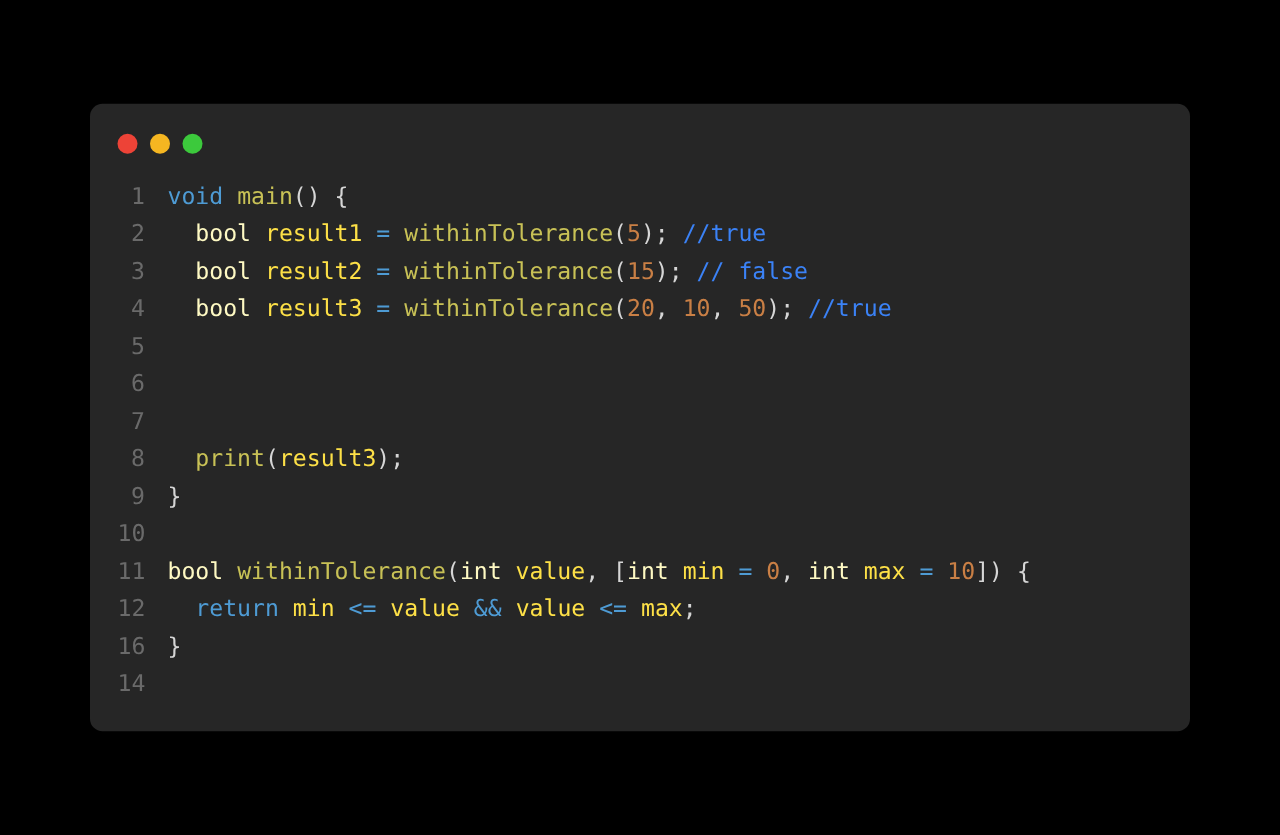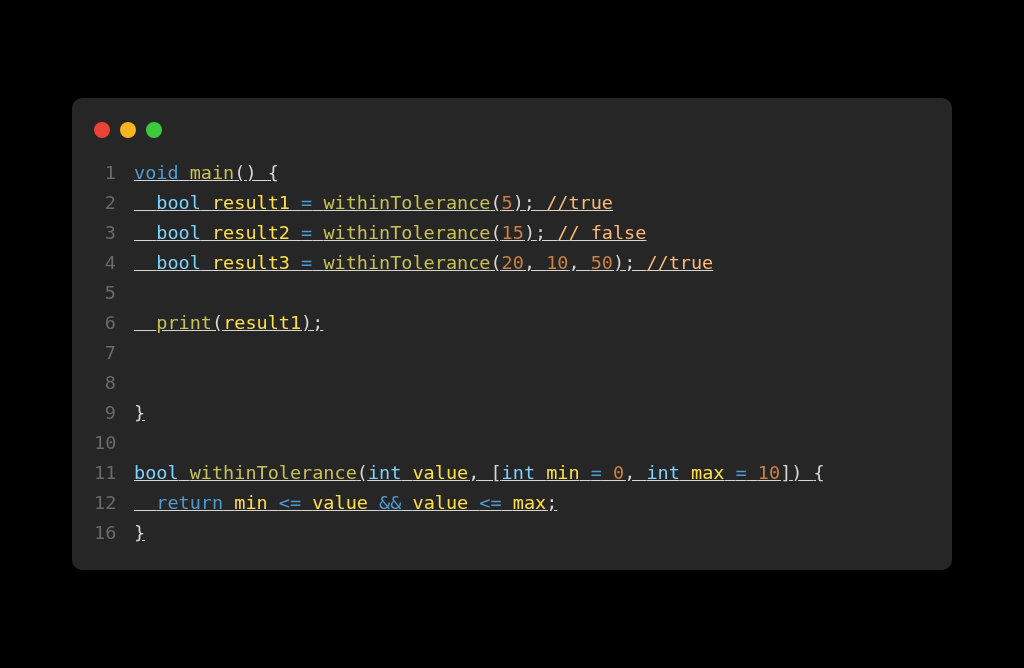--- a/index.html
+++ b/index.html
@@ -42,48 +42,49 @@
       white-space: pre;
     }
     .gutter {
       width: 40px;
       text-align: right;
       color: #6a6a6a;
       padding-right: 18px;
       user-select: none;
       flex-shrink: 0;
     }
-    .code-content { color: #d6d6d6; text-decoration: underline; }
+    .code-content { color: #d6d6d6; }
     .tok-keyword { color: #4e9bd4; }
-    .tok-type { color: #7dd3fc; }
+    .tok-type { color: #fef9c3; }
     .tok-func { color: #c8c156; }
     .tok-ident { color: #fde047; }
     .tok-num { color: #c97f45; }
     .tok-punct { color: #d6d6d6; }
     .tok-brace { color: #d6d6d6; }
-    .tok-comment { color: #fdba74; }
+    .tok-comment { color: #3b82f6; }
     .tok-op { color: #4e9bd4; }
   </style>
 </head>
 <body>
 
 <div class="editor-window">
   <div class="titlebar">
     <div class="traffic-light tl-red"></div>
     <div class="traffic-light tl-yellow"></div>
     <div class="traffic-light tl-green"></div>
   </div>
   <div class="code-area" id="code-area">
       <div class="code-line"><span class="gutter">1</span><span class="code-content"><span class="tok-keyword">void</span><span class="tok-punct"> </span><span class="tok-func">main</span><span class="tok-punct">() </span><span class="tok-brace">{</span></span></div>
       <div class="code-line"><span class="gutter">2</span><span class="code-content"><span class="tok-punct">  </span><span class="tok-type">bool</span><span class="tok-punct"> </span><span class="tok-ident">result1</span><span class="tok-punct"> </span><span class="tok-op">=</span><span class="tok-punct"> </span><span class="tok-func">withinTolerance</span><span class="tok-punct">(</span><span class="tok-num">5</span><span class="tok-punct">); </span><span class="tok-comment">//true</span></span></div>
       <div class="code-line"><span class="gutter">3</span><span class="code-content"><span class="tok-punct">  </span><span class="tok-type">bool</span><span class="tok-punct"> </span><span class="tok-ident">result2</span><span class="tok-punct"> </span><span class="tok-op">=</span><span class="tok-punct"> </span><span class="tok-func">withinTolerance</span><span class="tok-punct">(</span><span class="tok-num">15</span><span class="tok-punct">); </span><span class="tok-comment">// false</span></span></div>
       <div class="code-line"><span class="gutter">4</span><span class="code-content"><span class="tok-punct">  </span><span class="tok-type">bool</span><span class="tok-punct"> </span><span class="tok-ident">result3</span><span class="tok-punct"> </span><span class="tok-op">=</span><span class="tok-punct"> </span><span class="tok-func">withinTolerance</span><span class="tok-punct">(</span><span class="tok-num">20</span><span class="tok-punct">, </span><span class="tok-num">10</span><span class="tok-punct">, </span><span class="tok-num">50</span><span class="tok-punct">); </span><span class="tok-comment">//true</span></span></div>
       <div class="code-line"><span class="gutter">5</span><span class="code-content"><span class="tok-punct"></span></span></div>
-      <div class="code-line"><span class="gutter">6</span><span class="code-content"><span class="tok-punct">  </span><span class="tok-func">print</span><span class="tok-punct">(</span><span class="tok-ident">result1</span><span class="tok-punct">);</span></span></div>
+      <div class="code-line"><span class="gutter">6</span></div>
       <div class="code-line"><span class="gutter">7</span></div>
-      <div class="code-line"><span class="gutter">8</span></div>
+      <div class="code-line"><span class="gutter">8</span><span class="code-content"><span class="tok-punct">  </span><span class="tok-func">print</span><span class="tok-punct">(</span><span class="tok-ident">result3</span><span class="tok-punct">);</span></span></div>
       <div class="code-line"><span class="gutter">9</span><span class="code-content"><span class="tok-brace">}</span></span></div>
       <div class="code-line"><span class="gutter">10</span><span class="code-content"><span class="tok-punct"></span></span></div>
       <div class="code-line"><span class="gutter">11</span><span class="code-content"><span class="tok-type">bool</span><span class="tok-punct"> </span><span class="tok-func">withinTolerance</span><span class="tok-punct">(</span><span class="tok-type">int</span><span class="tok-punct"> </span><span class="tok-ident">value</span><span class="tok-punct">, [</span><span class="tok-type">int</span><span class="tok-punct"> </span><span class="tok-ident">min</span><span class="tok-punct"> </span><span class="tok-op">=</span><span class="tok-punct"> </span><span class="tok-num">0</span><span class="tok-punct">, </span><span class="tok-type">int</span><span class="tok-punct"> </span><span class="tok-ident">max</span><span class="tok-punct"> </span><span class="tok-op">=</span><span class="tok-punct"> </span><span class="tok-num">10</span><span class="tok-punct">]) </span><span class="tok-brace">{</span></span></div>
       <div class="code-line"><span class="gutter">12</span><span class="code-content"><span class="tok-punct">  </span><span class="tok-keyword">return</span><span class="tok-punct"> </span><span class="tok-ident">min</span><span class="tok-punct"> </span><span class="tok-op">&lt;=</span><span class="tok-punct"> </span><span class="tok-ident">value</span><span class="tok-punct"> </span><span class="tok-op">&amp;&amp;</span><span class="tok-punct"> </span><span class="tok-ident">value</span><span class="tok-punct"> </span><span class="tok-op">&lt;=</span><span class="tok-punct"> </span><span class="tok-ident">max</span><span class="tok-punct">;</span></span></div>
       <div class="code-line"><span class="gutter">16</span><span class="code-content"><span class="tok-brace">}</span></span></div>
+      <div class="code-line"><span class="gutter">14</span><span class="code-content"><span class="tok-punct"></span></span></div>
     </div>
 </div>
 
 </body></html>

